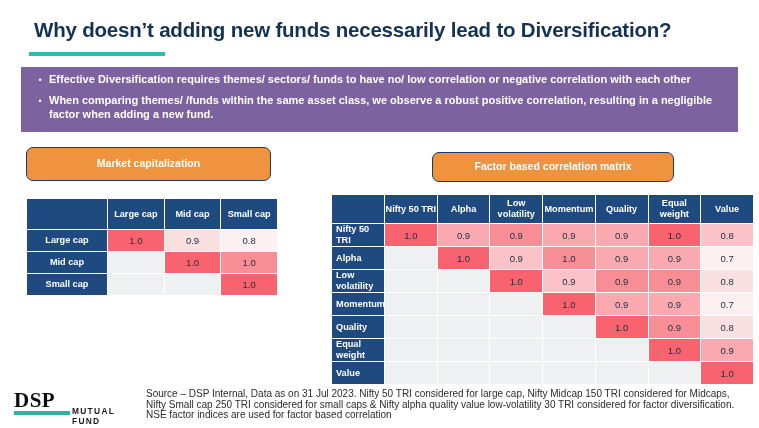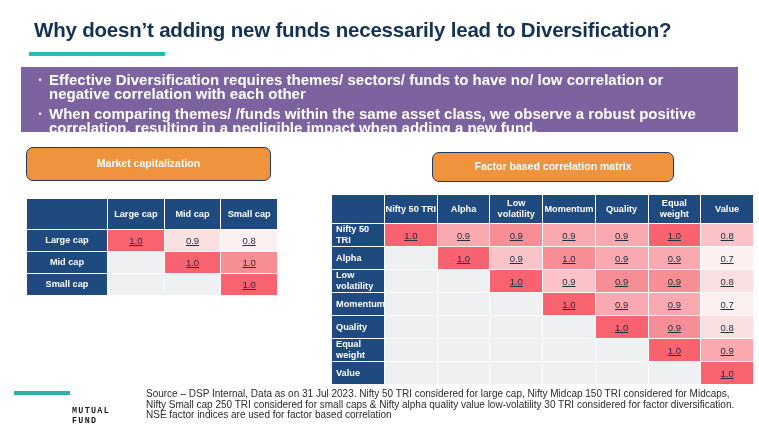--- a/index.html
+++ b/index.html
@@ -43,21 +43,21 @@
     color:#ffffff;
     font-size:9px;
     line-height:13px;
     width:18px;
     flex:0 0 18px;
     text-align:center;
     padding-top:1px;
   }
   .bullet-text{
     color:#ffffff;
-    font-size:15px;
+    font-size:11px;
     font-weight:bold;
     line-height:13.5px;
     flex:1 1 auto;
   }
 
   
   .badge{
     position:absolute;
     background:#f0933f;
     border:1.2px solid #1e3a5f;
@@ -98,21 +98,21 @@
     line-height:11px;
   }
   .rowlabel{
     background:#1e4a80;
     color:#ffffff;
     font-weight:bold;
     font-size:9.2px;
     line-height:11px;
   }
   .corner{background:#1e4a80;}
-  .val{color:#22303f;font-size:9.5px;text-decoration:underline;}
+  .val{color:#22303f;font-size:9.5px;}
 
   
   .c10{background:#f8636f;}
   .c09a{background:#f78e96;}
   .c09b{background:#f9a9af;}
   .c09c{background:#fbc3c7;}
   .c08{background:#fbe0e1;}
   .c07{background:#fdf0f0;}
   .empty{background:#eff0f1;}
 
@@ -142,21 +142,20 @@
     letter-spacing:0.5px;
     line-height:20px;
   }
   #logo-bar{
     width:56px;height:4px;background:#2ab3a6;margin-top:1px;
   }
   #logo-sub{
     position:absolute;left:58px;top:16px;
     font-size:8.4px;font-weight:bold;letter-spacing:1.3px;
     color:#1a1a1a;
-    font-family:Liberation Mono, monospace;
   }
   #source-note{
     position:absolute;left:146px;top:389px;
     width:605px;
     font-size:10px;
     line-height:10.6px;
     color:#2b2b2b;
     text-align:left;
   }
 </style>
@@ -166,21 +165,21 @@
 <div id="slide-title">Why doesn’t adding new funds necessarily lead to Diversification?</div>
 <div id="title-rule"></div>
 
 <div id="callout">
   <div class="bullet-row">
     <div class="bullet-dot">•</div>
     <div class="bullet-text">Effective Diversification requires themes/ sectors/ funds to have no/ low correlation or negative correlation with each other</div>
   </div>
   <div class="bullet-row">
     <div class="bullet-dot">•</div>
-    <div class="bullet-text">When comparing themes/ /funds within the same asset class, we observe a robust positive correlation, resulting in a negligible impact when adding a new fund.</div>
+    <div class="bullet-text">When comparing themes/ /funds within the same asset class, we observe a robust positive correlation, resulting in a negligible factor when adding a new fund.</div>
   </div>
 </div>
 
 <div class="badge" id="badge-left">
   <span>
     <span>Market capitalization</span><br>
   </span>
 </div>
 
 <div class="badge" id="badge-right">
@@ -295,17 +294,18 @@
         <td class="val empty"></td>
         <td class="val empty"></td>
         <td class="val empty"></td>
         <td class="val empty"></td>
         <td class="val c10">1.0</td>
       </tr>
     </tbody>
 </table>
 
 <div id="logo">
+  <div id="logo-dsp">DSP</div>
   <div id="logo-bar"></div>
   <div id="logo-sub">MUTUAL FUND</div>
 </div>
 
 <div id="source-note">Source – DSP Internal, Data as on 31 Jul 2023. Nifty 50 TRI considered for large cap, Nifty Midcap 150 TRI considered for Midcaps, Nifty Small cap 250 TRI considered for small caps &amp; Nifty alpha quality value low-volatility 30 TRI considered for factor diversification. NSE factor indices are used for factor based correlation</div>
 
 </body></html>

